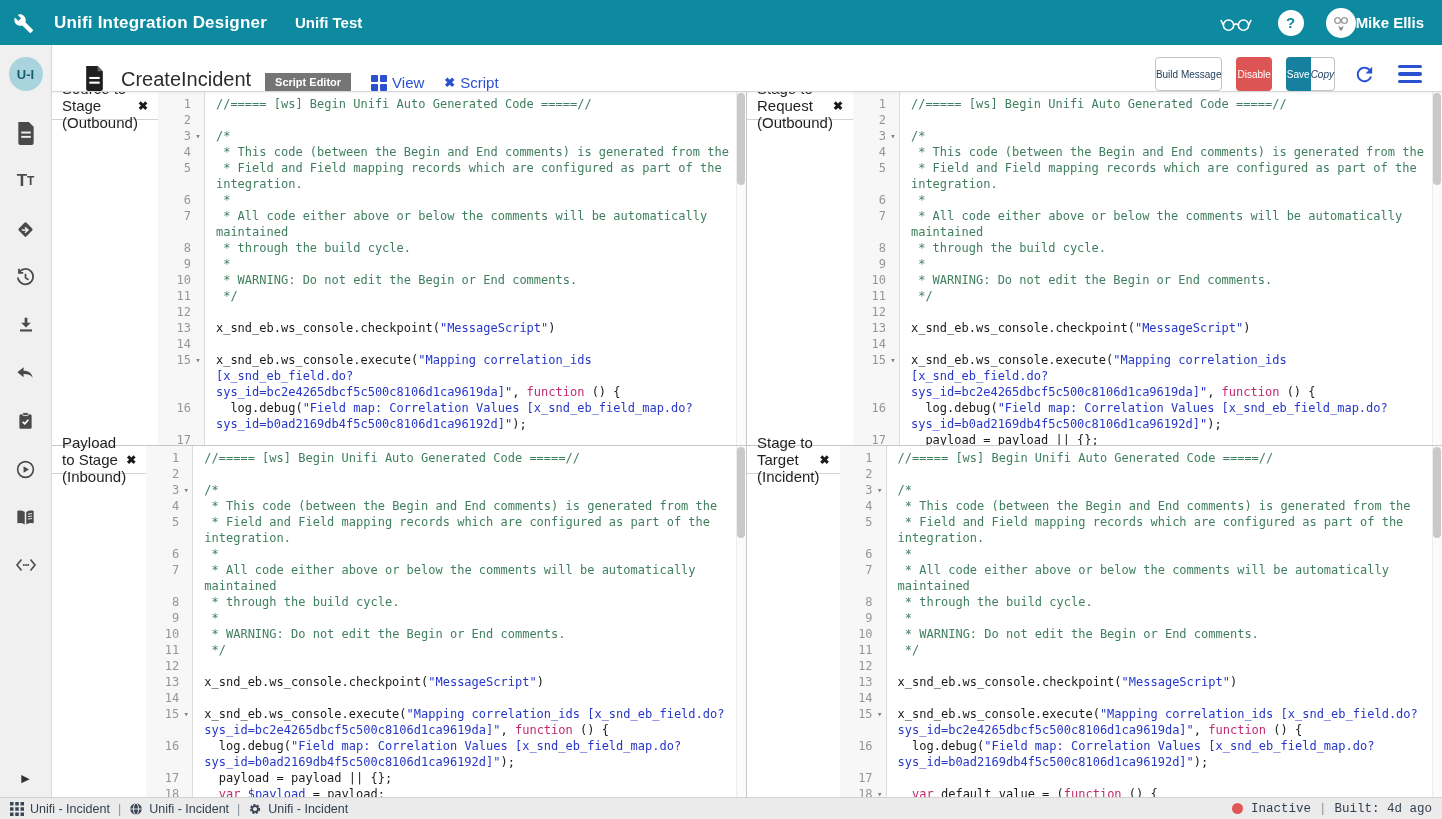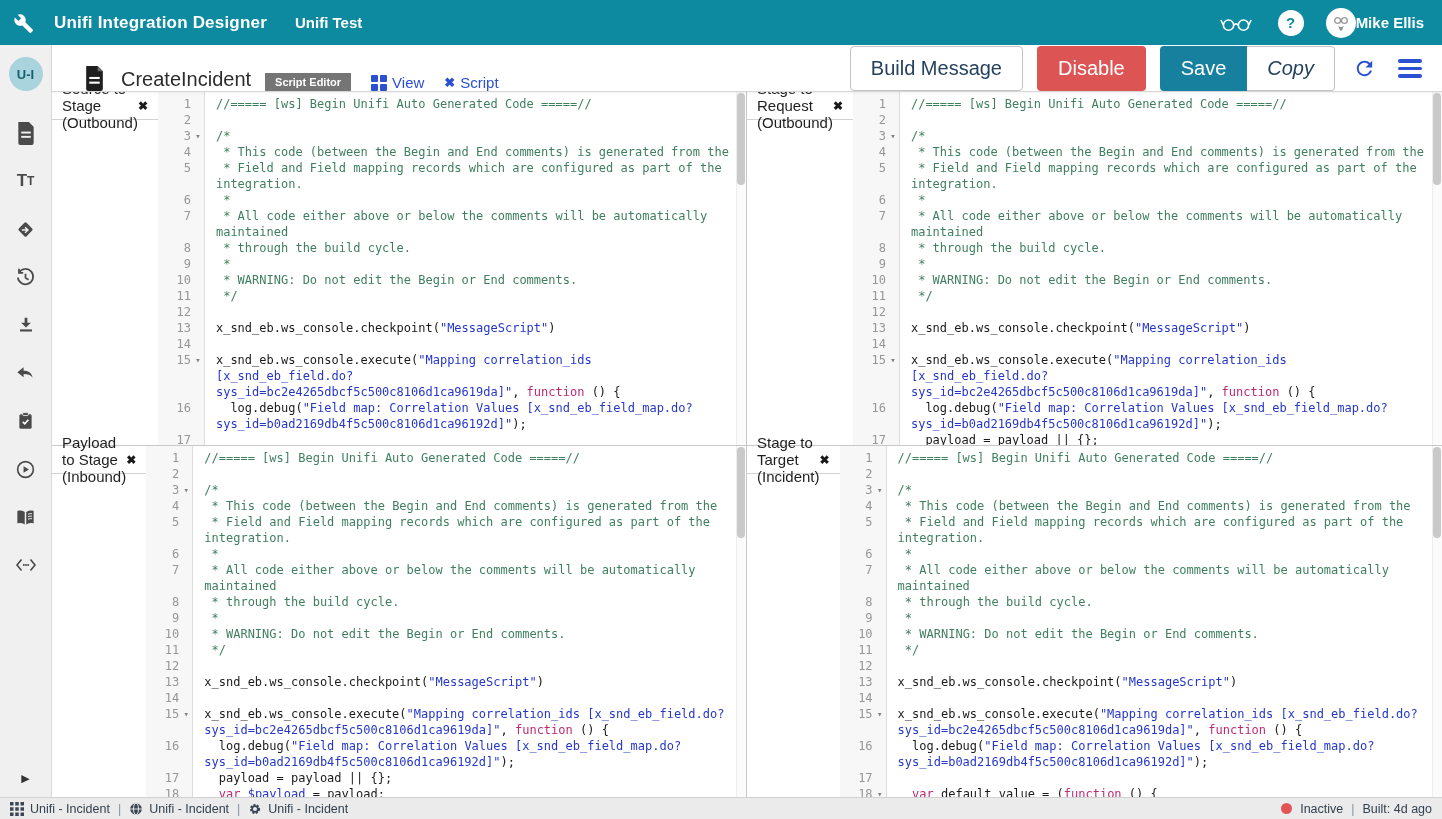--- a/index.html
+++ b/index.html
@@ -28,21 +28,21 @@
 
   .main-col { flex:1; display:flex; flex-direction:column; min-width:0; }
 
   
   .toolbar { height:47px; flex:0 0 47px; background:#fff; border-bottom:1px solid #d7d7d7; box-shadow:0 1px 2px rgba(0,0,0,.06); display:flex; align-items:flex-end; padding:0 16px 0 32px; gap:14px; position:relative; z-index:2; }
   .tb-title { font-size:20px; color:#2c2c2c; margin-left:2px; }
   .tb-badge { background:var(--badge_gray); color:#fff; font-size:11px; font-weight:bold; padding:3px 10px; border-radius:0; }
   .tb-link { display:flex; align-items:center; gap:5px; color:var(--accent_blue); font-size:15px; cursor:pointer; margin-left:6px; }
   .tb-link .x-glyph { font-size:13px; font-weight:bold; }
   .tb-right { margin-left:auto; display:flex; align-items:center; gap:14px; }
-  .btn { height:45px; display:flex; align-items:center; justify-content:center; font-size:20px; border-radius:4px; padding:0 20px; cursor:pointer; border:1px solid transparent; }
+  .btn { height:34px; display:flex; align-items:center; justify-content:center; font-size:10px; border-radius:4px; padding:0 0; cursor:pointer; border:1px solid transparent; }
   .btn-plain { background:#fff; border-color:#c3c3c3; color:#24415e; }
   .btn-danger { background:var(--danger_red); color:#fff; }
   .btn-group { display:flex; }
   .btn-save { background:var(--save_teal); color:#fff; border-radius:4px 0 0 4px; }
   .btn-copy { background:#fff; border-color:#c3c3c3; color:#24415e; border-radius:0 4px 4px 0; border-left:none;font-style:italic; }
   .tb-icon { display:flex; align-items:center; justify-content:center; cursor:pointer; padding:0 4px; }
   .burger { display:flex; flex-direction:column; gap:4px; cursor:pointer; padding:0 4px; }
   .burger div { width:24px; height:3.4px; background:var(--accent_blue); border-radius:2px; }
 
   
@@ -65,21 +65,21 @@
   .tk-s { color:var(--string_blue); }
   .tk-k { color:var(--keyword_magenta); }
   .tk-d { color:#1a1a1a; text-decoration:underline; }
   .tk-v { color:var(--string_blue); text-decoration:underline; }
 
   
   .statusbar { height:22px; flex:0 0 22px; background:#ebebeb; border-top:1px solid #d2d2d2; display:flex; align-items:center; padding:0 10px; font-size:12.5px; color:#33404f; }
   .sb-left { display:flex; align-items:center; gap:8px; }
   .sb-item { display:flex; align-items:center; gap:6px; cursor:pointer; }
   .sb-sep { color:#8a94a3; }
-  .sb-right { margin-left:auto; display:flex; align-items:center; gap:8px; }
+  .sb-right { margin-left:auto; display:flex; align-items:center; gap:8px;font-family:Liberation Mono, monospace; }
   .red-dot { width:11px; height:11px; border-radius:50%; background:var(--status_red); }
   svg { display:block; }
 </style>
 </head>
 <body>
 
 <div class="app">
 
   <header class="topbar">
     <span class="wrench">

